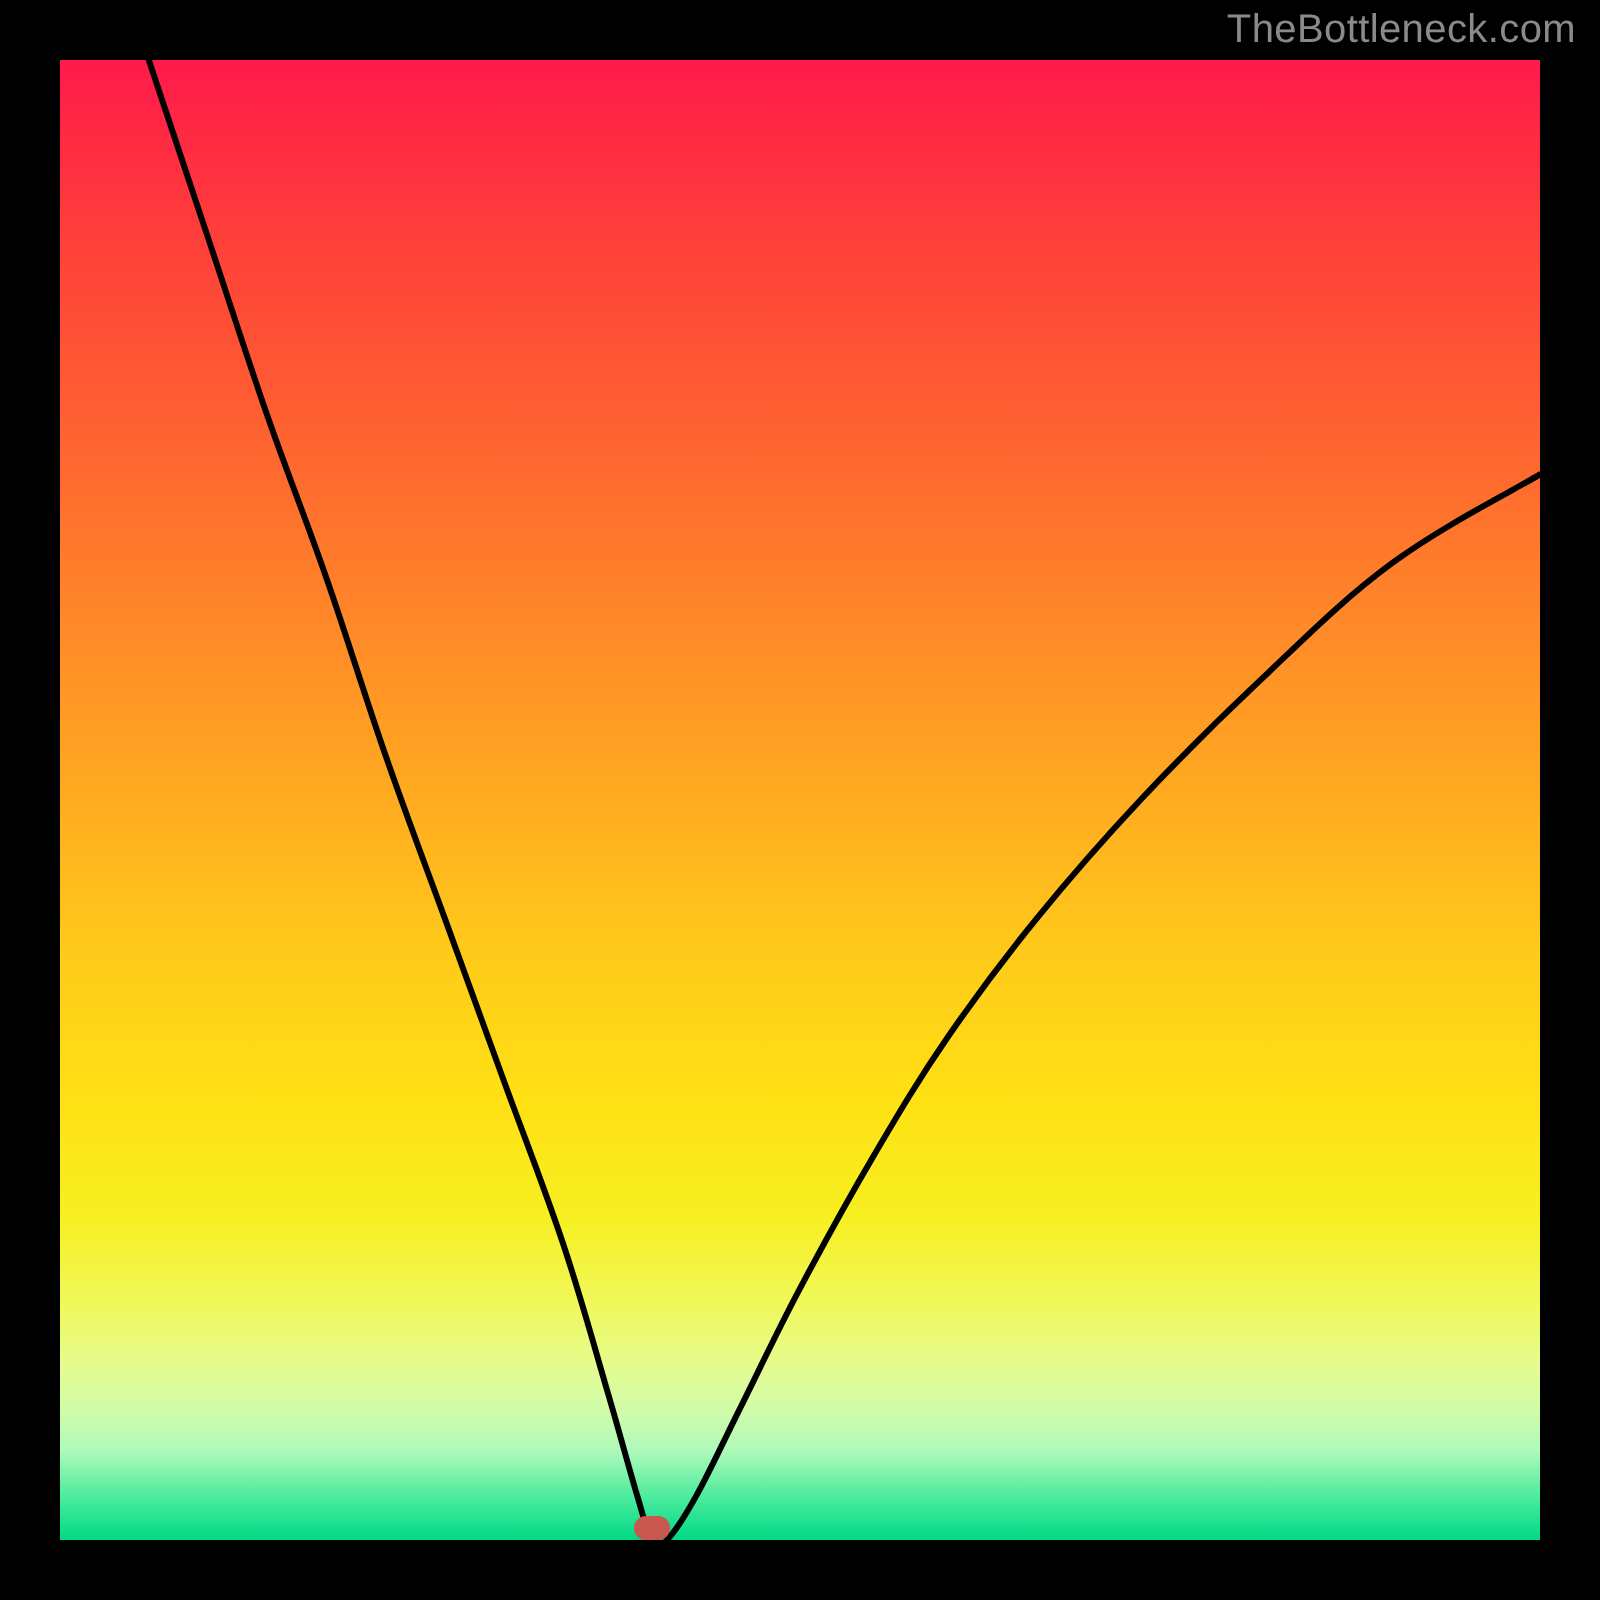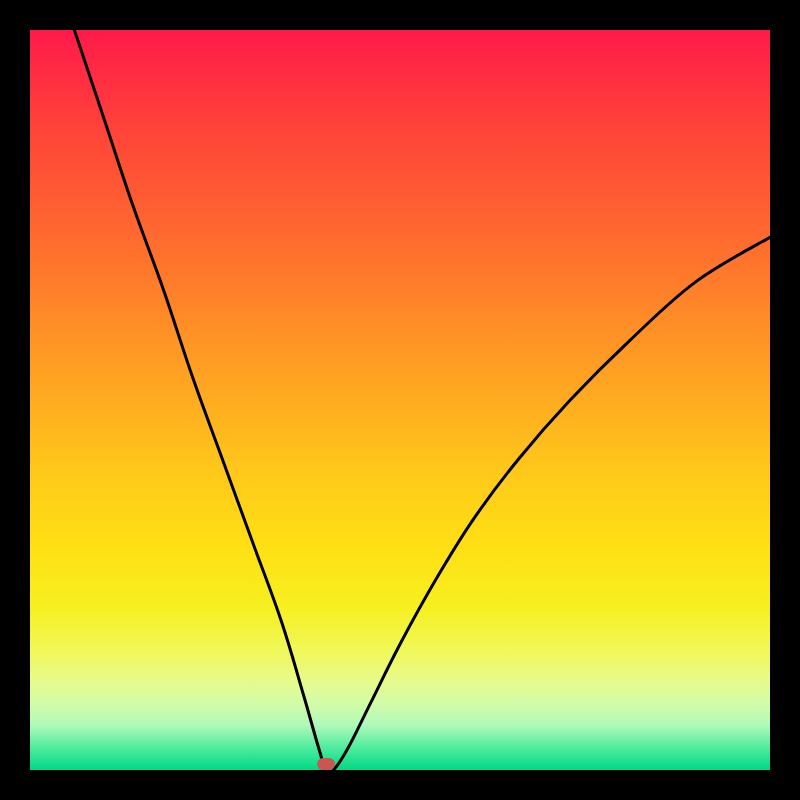--- a/index.html
+++ b/index.html
@@ -69,20 +69,21 @@
     font-weight: 500;
     letter-spacing: 0.2px;
     user-select: none;
   }
 </style>
 </head>
 <body>
 
 <div class="stage">
 
+  <div class="watermark">TheBottleneck.com</div>
 
   <div class="plot-area">
     <div class="gradient"></div>
 
     <svg class="curve" viewBox="0 0 740 740" preserveAspectRatio="none">
       <path id="curve-path" fill="none" stroke="#000000" stroke-width="3" stroke-linecap="round" d="M 44.40 0.00 C 49.73 15.98, 63.34 56.83, 74.00 88.80 C 84.66 120.77, 92.94 146.96, 103.60 177.60 C 114.26 208.24, 122.54 228.36, 133.20 259.00 C 143.86 289.64, 152.14 317.16, 162.80 347.80 C 173.46 378.44, 181.74 399.90, 192.40 429.20 C 203.06 458.50, 211.34 481.30, 222.00 510.60 C 232.66 539.90, 242.28 564.03, 251.60 592.00 C 260.92 619.97, 267.14 643.36, 273.80 666.00 C 280.46 688.64, 284.60 704.48, 288.60 717.80 C 292.60 731.12, 293.34 736.00, 296.00 740.00 C 298.66 744.00, 299.40 744.00, 303.40 740.00 C 307.40 736.00, 311.54 729.79, 318.20 717.80 C 324.86 705.81, 331.08 692.05, 340.40 673.40 C 349.72 654.75, 358.01 636.84, 370.00 614.20 C 381.99 591.56, 393.68 570.24, 407.00 547.60 C 420.32 524.96, 429.35 509.71, 444.00 488.40 C 458.65 467.09, 471.08 450.51, 488.40 429.20 C 505.72 407.89, 520.22 391.31, 540.20 370.00 C 560.18 348.69, 576.76 332.11, 599.40 310.80 C 622.04 289.49, 640.69 270.25, 666.00 251.60 C 691.31 232.95, 726.68 215.19, 740.00 207.20"></path>
     </svg>
 
     <div id="marker" class="marker" style="left: 296px; top: 734.08px;"></div>
   </div>

